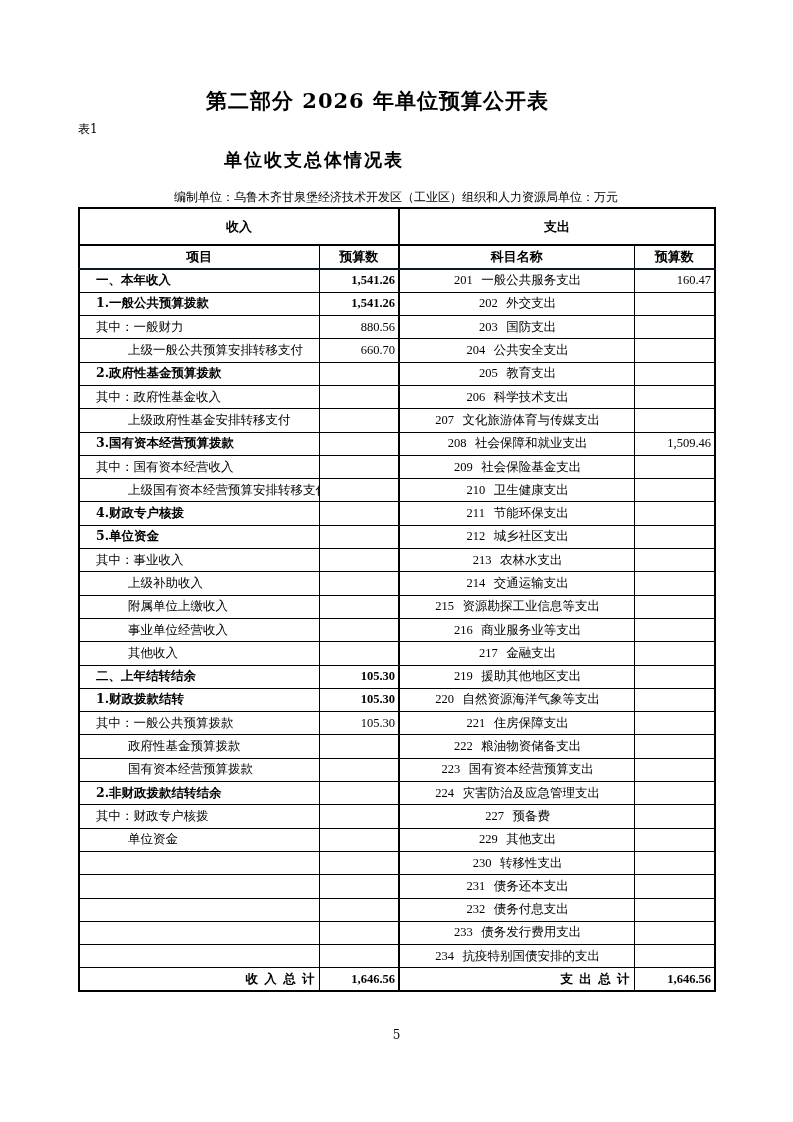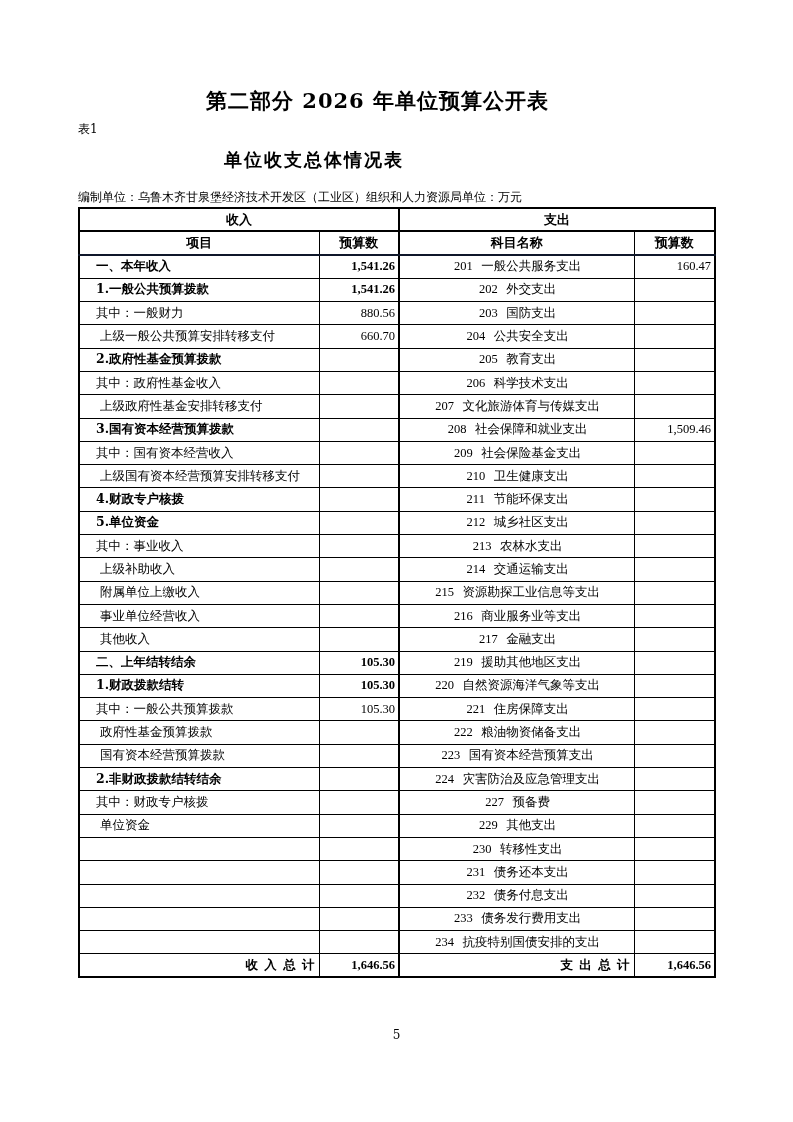--- a/index.html
+++ b/index.html
@@ -15,39 +15,39 @@
   }
   .table-label {
     position:absolute; top:121px; left:78px; font-size:12px;
   }
   .sub-title {
     position:absolute; top:148px; left:0; width:628px;
     text-align:center; font-size:18px; font-weight:bold; letter-spacing:2px;
   }
   .meta-row {
     position:absolute; top:189px; left:78px; width:636px;
-    display:flex; justify-content:flex-start; font-size:12px;
+    display:flex; justify-content:center; font-size:12px;
   }
   table.budget {
     position:absolute; top:207px; left:78px; width:636px;
     border-collapse:collapse; table-layout:fixed;
     border:2px solid #000;
   }
   .budget th, .budget td {
     border:1px solid #000; overflow:hidden; white-space:nowrap;
     vertical-align:middle;
   }
   .budget thead th {
-    font-size:13px; font-weight:bold; text-align:center; height:23px;
+    font-size:13px; font-weight:bold; text-align:center; height:37px;
   }
   .budget thead tr.group-row th { border-bottom:2px solid #000; }
   .budget thead tr.col-row th  { border-bottom:2px solid #0f172a; height:24px; }
   .budget td { height:23.3px; font-size:12.5px; padding:0 3px; }
   .budget td.item { text-align:left;padding-left:16px; }
-  .budget td.item.ind { padding-left:20px; }
+  .budget td.item.ind { padding-left:48px; }
   .budget td.num { text-align:right; font-family:"Liberation Serif","DejaVu Serif",serif; }
   .budget td.subject { text-align:center; }
   .budget .code { display:inline-block; min-width:22px; margin-right:7px;
                   font-family:"Liberation Serif","DejaVu Serif",serif; }
   .budget .mid { border-left:2px solid #000; }
   .budget .b { font-weight:bold; }
   .budget tbody.total-body td { font-weight:bold; }
   .budget td.center { text-align:right; letter-spacing:1px; }
   .page-number {
     position:absolute; top:1028px; left:0; width:793px;

